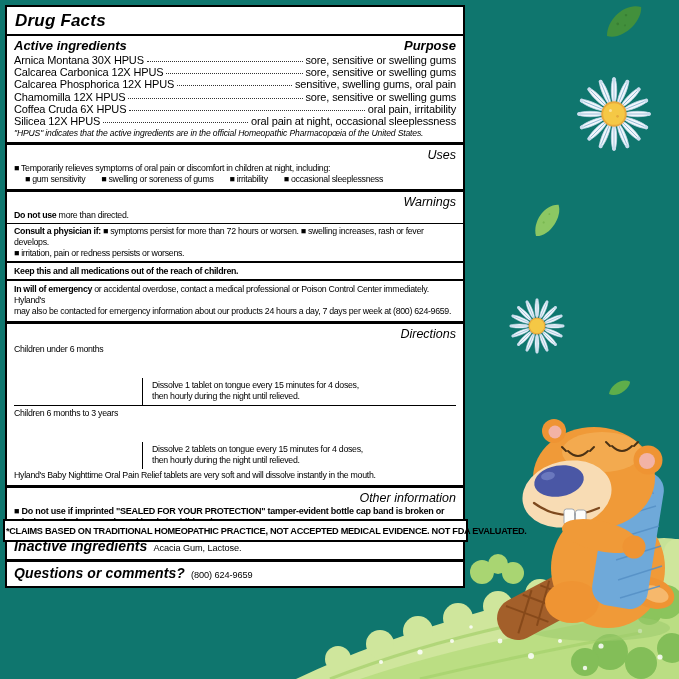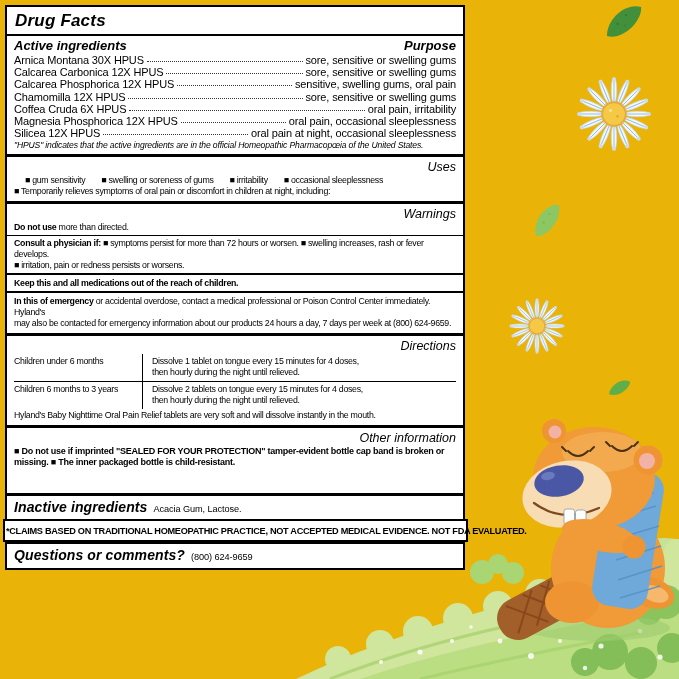--- a/index.html
+++ b/index.html
@@ -1,18 +1,18 @@
 <!DOCTYPE html>
 <html><head>
 <meta charset="utf-8">
 <style>
   html,body{margin:0;padding:0;}
   .canvas{
     position:relative;width:679px;height:679px;overflow:hidden;
-    background:#eab308;
+    background:#0f766e;
     font-family:"Liberation Sans","DejaVu Sans",sans-serif;
     color:#000;
   }
   svg.decor{position:absolute;left:0;top:0;width:679px;height:679px;}
 
   
   .drugfacts{
     position:absolute;left:5px;top:5px;width:456px;
     background:#fff;border:2px solid #000;
   }
@@ -37,25 +37,25 @@
   .bt{font-size:8.8px;line-height:11px;letter-spacing:-.3px;}
   .pre{white-space:pre-line;}
   .b{font-weight:bold;}
   .hr1{border-top:1px solid #000;margin:2px -7px;}
   .hr2{border-top:2px solid #000;margin:2.5px -7px;}
   .uses-bullets{display:flex;gap:16px;padding-left:11px;}
 
   .dir-row{display:flex;}
   .dir-row + .dir-row{border-top:1.2px solid #000;}
   .dir-age{width:124px;flex:none;padding:2.5px 4px 2.5px 0;}
-  .dir-instr{flex:1;border-left:1.2px solid #000;padding:2.5px 0 2.5px 9px;}
+  .dir-instr{flex:1;border-left:1.2px solid #000;padding:2.5px 0 2.5px 9px;margin-top:36px;}
   .dir-note{padding-top:1px;}
   .oi-body{font-weight:bold;font-size:9px;letter-spacing:-.25px;line-height:11.2px;}
 
-  .inline-sec{display:flex;align-items:baseline;gap:6px;margin-top:21px;}
+  .inline-sec{display:flex;align-items:baseline;gap:6px;}
   .big-head{font-style:italic;font-weight:bold;font-size:14px;line-height:18px;letter-spacing:.1px;}
   .inline-val{font-size:9.2px;letter-spacing:-.1px;}
 
   
   .claims{
     position:absolute;left:3px;top:519px;width:459px;
     background:#fff;border:2.5px solid #000;
     text-align:center;font-weight:bold;font-size:9.2px;letter-spacing:-.3px;
     padding:5px 1px 4px;white-space:nowrap;
   }
@@ -269,54 +269,49 @@
         <span class="ing-name">Chamomilla 12X HPUS</span>
         <span class="leader"></span>
         <span class="ing-purpose">sore, sensitive or swelling gums</span>
       </div>
       <div class="ing-row">
         <span class="ing-name">Coffea Cruda 6X HPUS</span>
         <span class="leader"></span>
         <span class="ing-purpose">oral pain, irritability</span>
       </div>
       <div class="ing-row">
-        <span class="ing-name">Magnesia Phosphorica 12X HPUS</span>
-        <span class="leader"></span>
-        <span class="ing-purpose">oral pain, occasional sleeplessness</span>
-      </div>
-      <div class="ing-row">
         <span class="ing-name">Silicea 12X HPUS</span>
         <span class="leader"></span>
         <span class="ing-purpose">oral pain at night, occasional sleeplessness</span>
       </div>
     </div>
 
     <div class="footnote">"HPUS" indicates that the active ingredients are in the official Homeopathic Pharmacopœia of the United States.</div>
 
     <div class="section">
       <div class="sec-head">Uses</div>
+      <div class="bt">■ Temporarily relieves symptoms of oral pain or discomfort in children at night, including:</div>
       <div class="bt uses-bullets">
         <span>■ gum sensitivity</span>
         <span>■ swelling or soreness of gums</span>
         <span>■ irritability</span>
         <span>■ occasional sleeplessness</span>
       </div>
-      <div class="bt">■ Temporarily relieves symptoms of oral pain or discomfort in children at night, including:</div>
     </div>
 
     <div class="section">
       <div class="sec-head">Warnings</div>
       <div class="bt"><span class="b">Do not use</span><span> more than directed.</span></div>
       <div class="hr1"></div>
       <div class="bt pre"><span class="b">Consult a physician if:</span><span> ■ symptoms persist for more than 72 hours or worsen. ■ swelling increases, rash or fever develops.
 ■ irritation, pain or redness persists or worsens.</span></div>
       <div class="hr2"></div>
       <div class="bt b">Keep this and all medications out of the reach of children.</div>
       <div class="hr2"></div>
-      <div class="bt pre"><span class="b">In this of emergency</span><span> or accidental overdose, contact a medical professional or Poison Control Center immediately. Hyland's
+      <div class="bt pre"><span class="b">In will of emergency</span><span> or accidental overdose, contact a medical professional or Poison Control Center immediately. Hyland's
 may also be contacted for emergency information about our products 24 hours a day, 7 days per week at (800) 624-9659.</span></div>
     </div>
 
     <div class="section">
       <div class="sec-head">Directions</div>
       <div class="dir-table">
         <div class="dir-row">
           <div class="bt dir-age">Children under 6 months</div>
           <div class="bt dir-instr pre">Dissolve 1 tablet on tongue every 15 minutes for 4 doses,
 then hourly during the night until relieved.</div>

